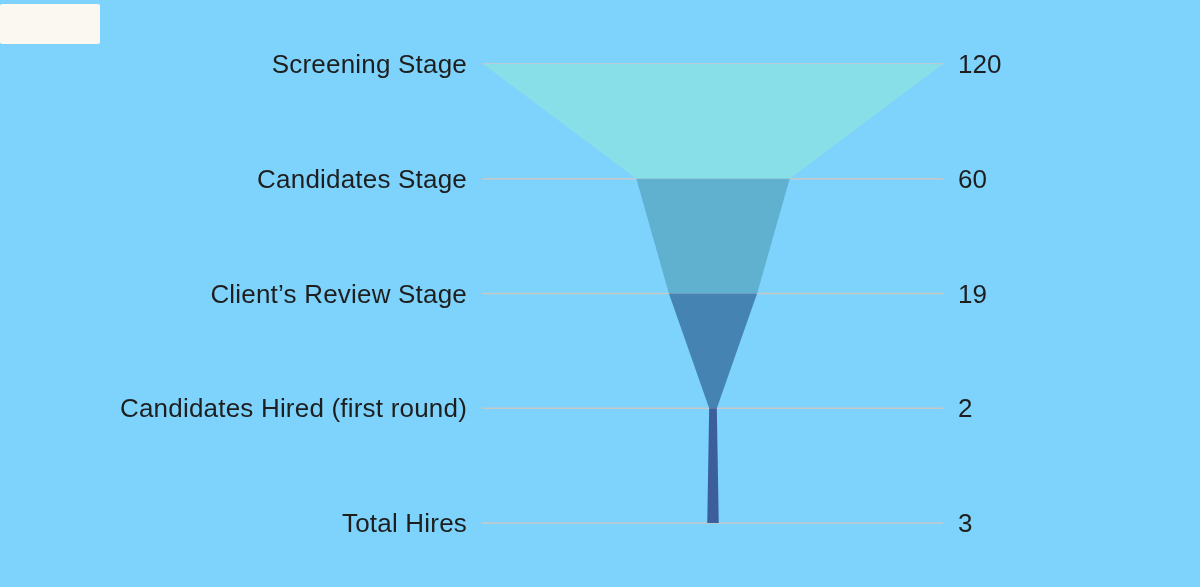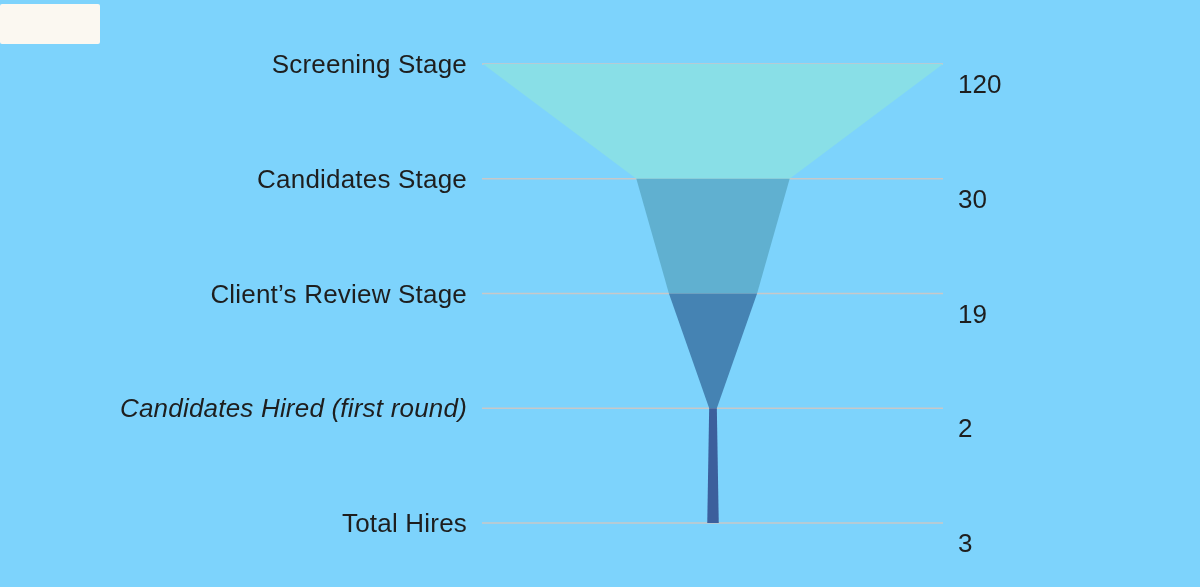--- a/index.html
+++ b/index.html
@@ -43,21 +43,20 @@
     letter-spacing: 0.2px;
     white-space: nowrap;
   }
   .stage-value {
     position: absolute;
     left: 958px;
     font-size: 26px;
     line-height: 1;
     transform: translateY(-50%);
     white-space: nowrap;
-    margin-top: 20px;
   }
 </style>
 </head>
 <body>
 
 <div class="canvas">
   <div class="watermark-patch" style="background: rgb(251, 248, 241);"></div>
   <svg id="funnel-svg" viewBox="0 0 1200 587" xmlns="http://www.w3.org/2000/svg">
       <line x1="482" x2="943" y1="64" y2="64" stroke="#C8C8C8" stroke-width="1.5"></line>
       <line x1="482" x2="943" y1="178.75" y2="178.75" stroke="#C8C8C8" stroke-width="1.5"></line>
@@ -66,21 +65,21 @@
       <line x1="482" x2="943" y1="523" y2="523" stroke="#C8C8C8" stroke-width="1.5"></line>
       <polygon points="483,64 943,64 789.6666666666666,178.75 636.3333333333334,178.75" fill="#89DFE7"></polygon>
       <polygon points="636.3333333333334,178.75 789.6666666666666,178.75 757.0833333333334,293.5 668.9166666666666,293.5" fill="#60B0D0"></polygon>
       <polygon points="668.9166666666666,293.5 757.0833333333334,293.5 716.8333333333334,408.25 709.1666666666666,408.25" fill="#4583B3"></polygon>
       <polygon points="709.1666666666666,408.25 716.8333333333334,408.25 718.75,523 707.25,523" fill="#3C5F9C"></polygon>
     </svg>
   <div id="rows">
       <div class="stage-label" style="top: 64px; color: rgb(30, 30, 30);">Screening Stage</div>
       <div class="stage-value" style="top: 64px; color: rgb(30, 30, 30);">120</div>
       <div class="stage-label" style="top: 178.75px; color: rgb(30, 30, 30);">Candidates Stage</div>
-      <div class="stage-value" style="top: 178.75px; color: rgb(30, 30, 30);">30</div>
+      <div class="stage-value" style="top: 178.75px; color: rgb(30, 30, 30);">60</div>
       <div class="stage-label" style="top: 293.5px; color: rgb(30, 30, 30);">Client’s Review Stage</div>
       <div class="stage-value" style="top: 293.5px; color: rgb(30, 30, 30);">19</div>
-      <div class="stage-label" style="top: 408.25px; color: rgb(30, 30, 30); font-style: italic;">Candidates Hired (first round)</div>
+      <div class="stage-label" style="top: 408.25px; color: rgb(30, 30, 30);">Candidates Hired (first round)</div>
       <div class="stage-value" style="top: 408.25px; color: rgb(30, 30, 30);">2</div>
       <div class="stage-label" style="top: 523px; color: rgb(30, 30, 30);">Total Hires</div>
       <div class="stage-value" style="top: 523px; color: rgb(30, 30, 30);">3</div>
     </div>
 </div>
 
 </body></html>

